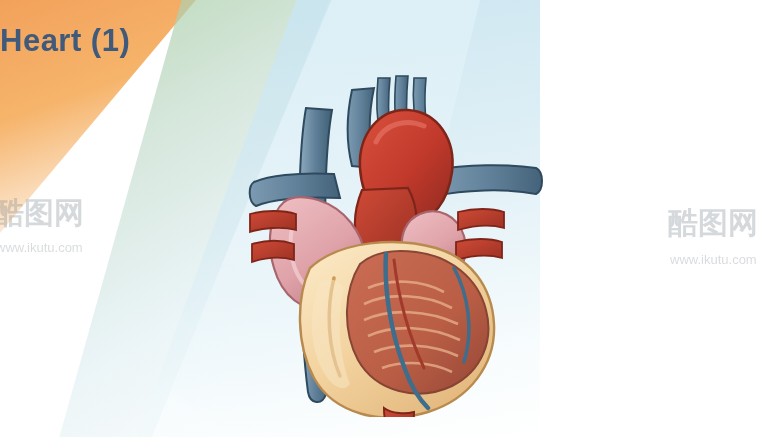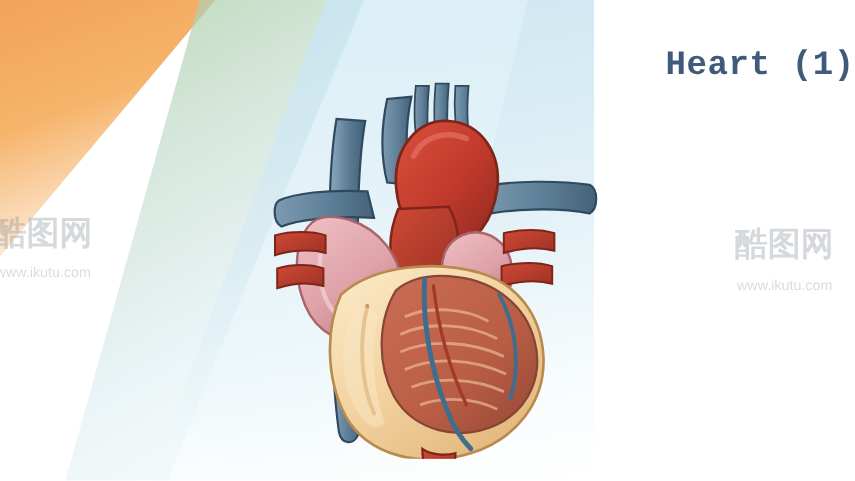--- a/index.html
+++ b/index.html
@@ -59,28 +59,27 @@
     height: 437px;
     background: linear-gradient(180deg, rgba(222,240,247,0.9) 0%, rgba(235,246,250,0.6) 55%, rgba(255,255,255,0) 100%);
     clip-path: polygon(55% 0%, 100% 0%, 68% 100%, 0% 100%);
     border-bottom-left-radius: 120px;
   }
 
   
   .title {
     position: absolute;
     left: 0;
-    top: 42px;
+    top: 23px;
     width: 777px;
-    text-align: right;
+    text-align: left;
     font-size: 31px;
     font-weight: 700;
     color: #3f5a7a;
     letter-spacing: 0.5px;
-    font-family: Liberation Mono, monospace;
   }
 
   
   .wm {
     position: absolute;
     color: rgba(120,130,140,0.28);
     font-size: 13px;
     white-space: nowrap;
     user-select: none;
   }

